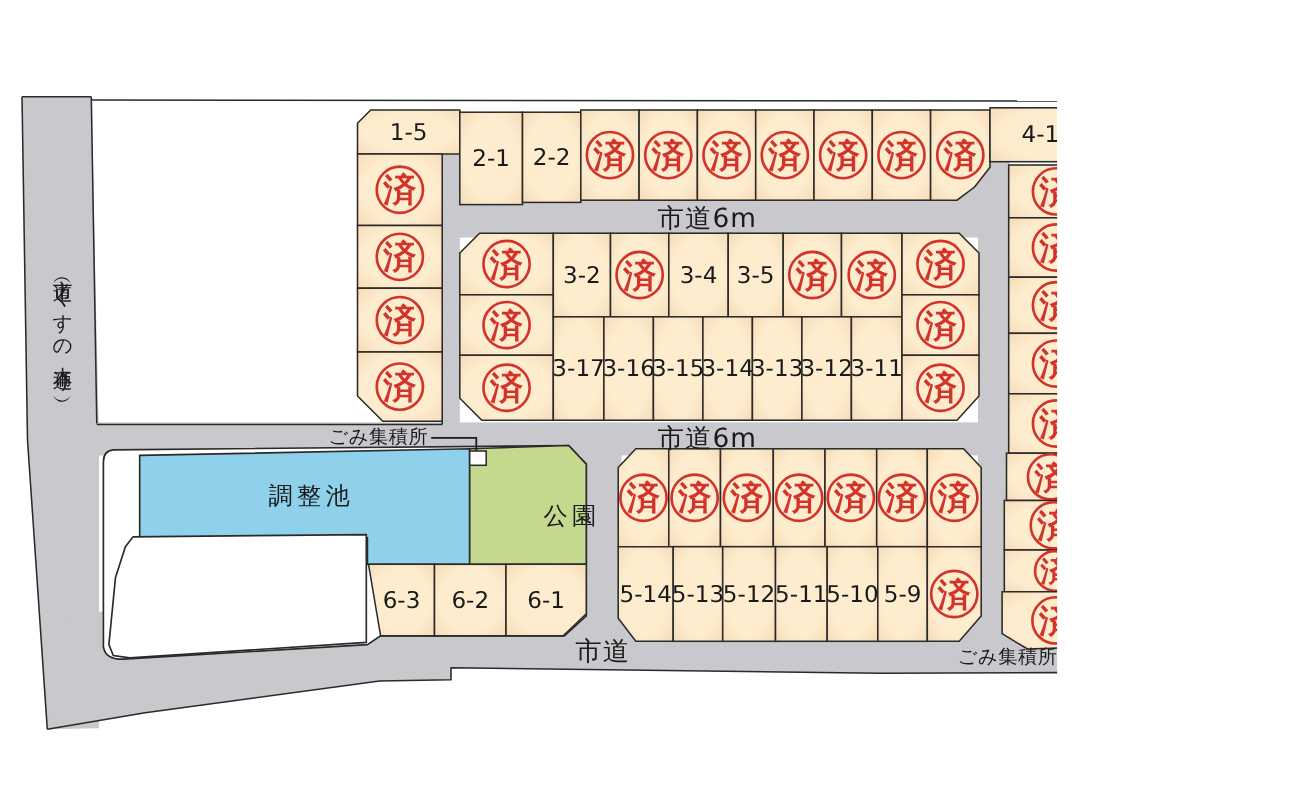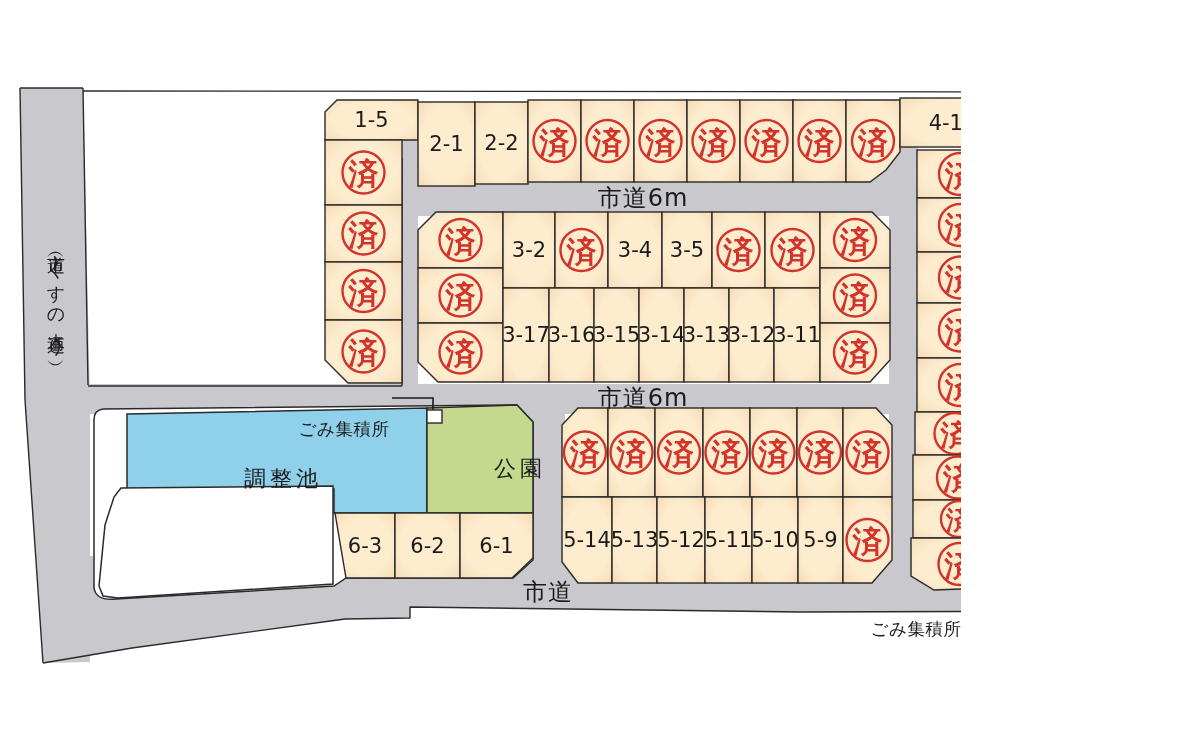--- a/index.html
+++ b/index.html
@@ -3,21 +3,21 @@
 <meta charset="utf-8">
 <style>
   html,body{margin:0;padding:0;background:#ffffff;}
   body{font-family:"DejaVu Sans","Liberation Sans",sans-serif;}
   #stage{position:relative;width:961px;height:734px;background:#ffffff;overflow:hidden;}
   #map-svg{position:absolute;left:0;top:0;}
   .lbl{position:absolute;transform:translate(-50%,-50%);color:#1b1b1b;white-space:nowrap;
        font-size:24px;letter-spacing:1px;}
   .lbl.v{writing-mode:vertical-rl;letter-spacing:3px;}
   .lbl.big{font-size:22px;letter-spacing:4px;}
-  .lbl.sm{font-size:17.5px;letter-spacing:0.5px;margin-top:32px;}
+  .lbl.sm{font-size:17.5px;letter-spacing:0.5px;}
 </style>
 </head>
 <body>
 
 <div id="stage">
 <svg id="map-svg" width="1189" height="734" viewBox="0 0 1189 734">
   <defs>
     <radialGradient id="gLot" cx="50%" cy="50%" r="80%">
           <stop offset="55%" stop-color="#fdecce"></stop>
           <stop offset="100%" stop-color="#f3d5ad"></stop>
@@ -233,17 +233,17 @@
     <circle cx="1075" cy="252" r="25" fill="#ffffff" stroke="#333333" stroke-width="1.6"></circle>
     <polygon fill="#1a1a1a" points="1056,230 1090,268 1081,278 1070,258"></polygon>
   </g>
 </svg>
 
   <div class="lbl v" style="left:56px;top:296px;font-size:18px;">市道（くすの木通り）</div>
   <div class="lbl" style="left:643px;top:198px;">市道6m</div>
   <div class="lbl" style="left:643px;top:398px;">市道6m</div>
   <div class="lbl" style="left:548px;top:592px;">市道</div>
   <div class="lbl v" style="left:1136px;top:452px;font-size:19px;">市道</div>
-  <div class="lbl big" style="left:283px;top:451px;margin-top:28px;">調整池</div>
+  <div class="lbl big" style="left:283px;top:451px;">調整池</div>
   <div class="lbl big" style="left:480px;top:469px;margin-left:40px;">公園</div>
   <div class="lbl sm" style="left:344px;top:397px;">ごみ集積所</div>
   <div class="lbl sm" style="left:916px;top:597px;">ごみ集積所</div>
 </div>
 
 </body></html>

